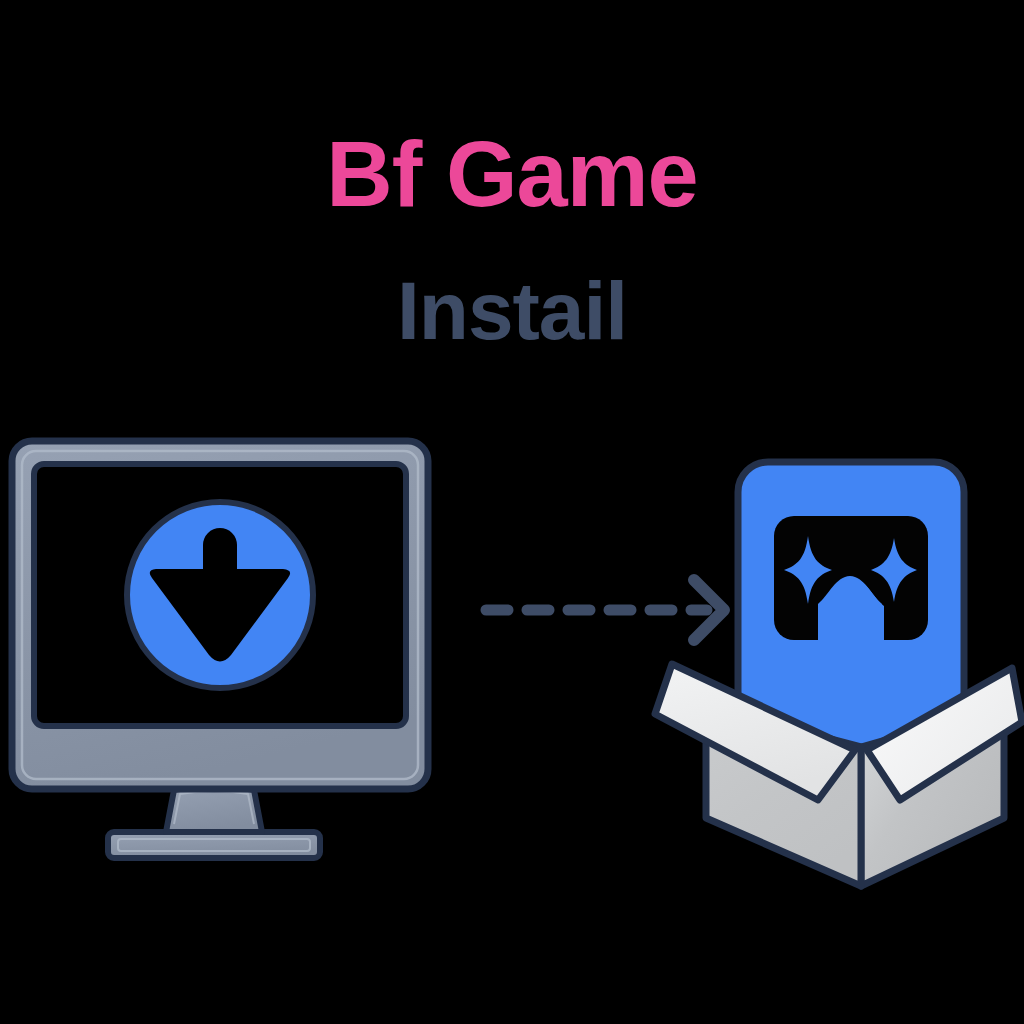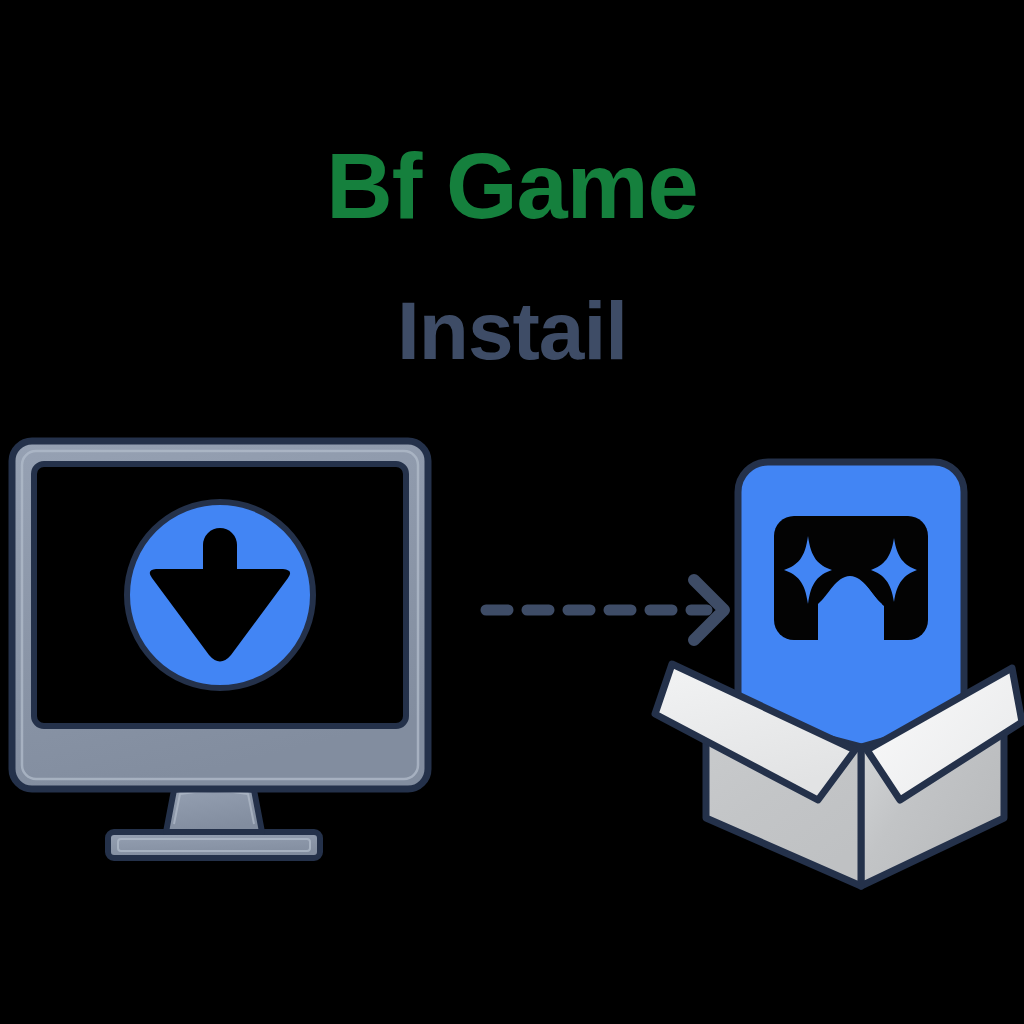--- a/index.html
+++ b/index.html
@@ -29,22 +29,22 @@
     width: 1024px;
     text-align: center;
     user-select: none;
   }
   #title {
     font-family: "Liberation Sans", sans-serif;
     font-weight: 700;
     font-size: 92px;
     line-height: 1.0;
     letter-spacing: -1px;
-    color: #15803d;
-    margin: 16px;
+    color: #ec4899;
+    margin: 4px;
     padding: 0;
   }
   #subtitle {
     font-family: "Liberation Sans", sans-serif;
     font-weight: 700;
     font-size: 82px;
     line-height: 1.0;
     letter-spacing: -1px;
     color: #3E4C66;
     margin: 8px;

